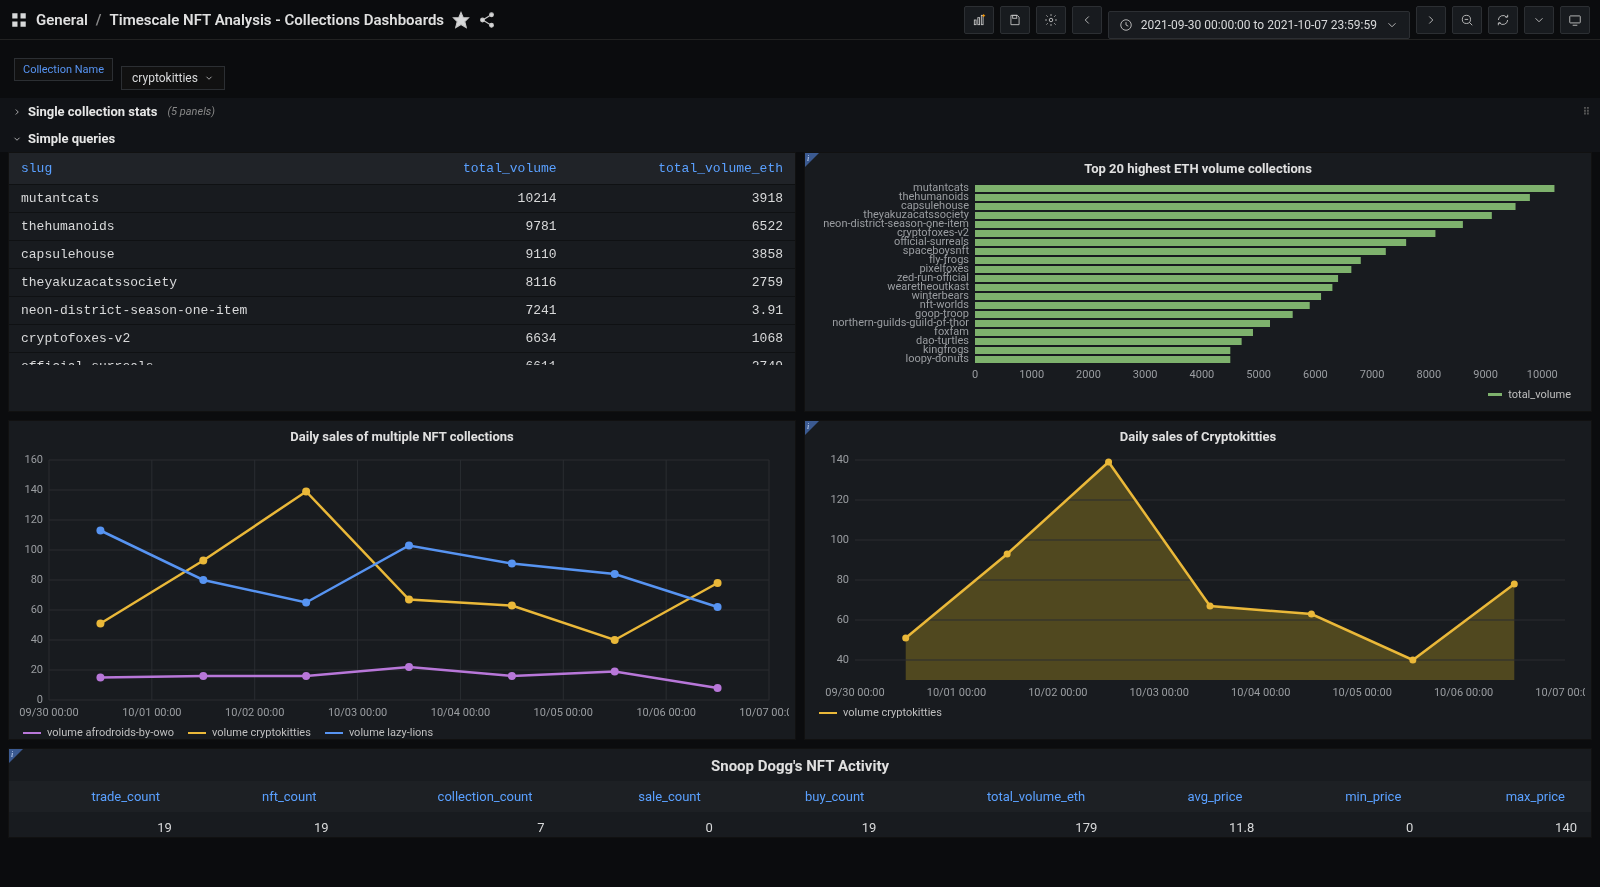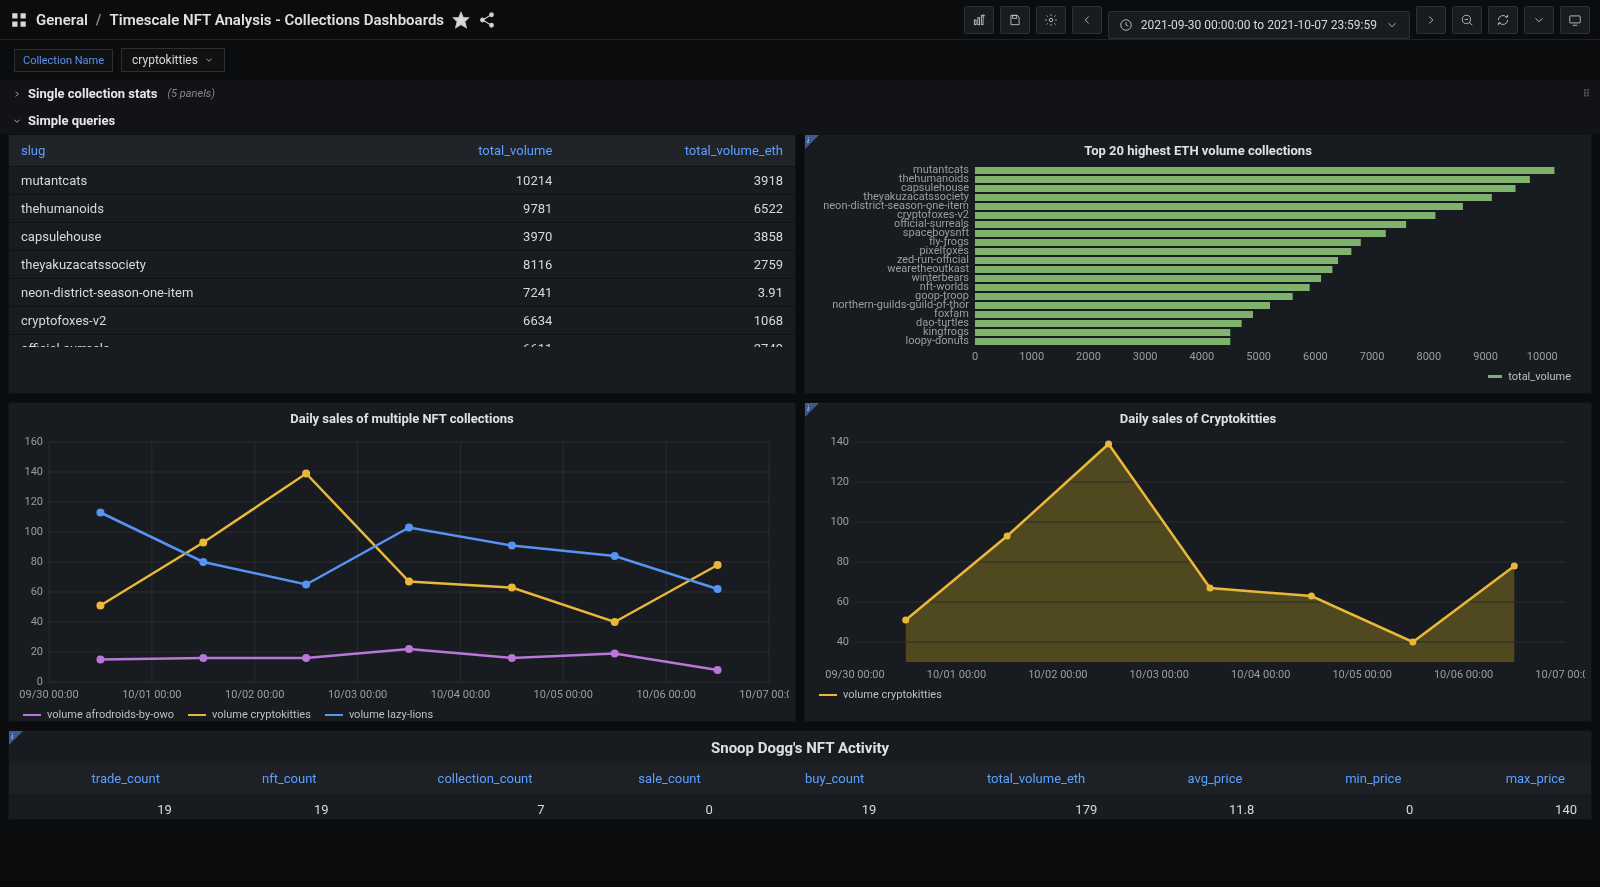--- a/index.html
+++ b/index.html
@@ -32,21 +32,21 @@
   }
   .time-picker svg { width:14px; height:14px; stroke:#c7c7c7; fill:none; stroke-width:1.5; }
   .add-panel-icon svg path.plus { stroke:#ff9900; fill:#ff9900; }
   
   .var-bar { display:flex; align-items:center; gap:8px; padding:8px 14px; }
   .var-label {
     color:#5794f2; font-size:11px; padding:4px 8px; border:1px solid #2c2f33; background:#111;
   }
   .var-select {
     display:flex; align-items:center; gap:6px; padding:4px 10px; border:1px solid #2c2f33;
-    background:#111; font-size:12px; cursor:pointer;
+    background:#111; font-size:12px; cursor:pointer;margin-top:18px;
   }
   .var-select svg { width:10px; height:10px; stroke:#c7c7c7; fill:none; stroke-width:2; }
   
   .row-header {
     display:flex; align-items:center; gap:6px; padding:6px 12px;
     font-size:13px; font-weight:700; color:#e6e6e6; cursor:pointer;
     position:relative; background:#111317;
   }
   .row-header .chev { width:10px; height:10px; stroke:#c7c7c7; fill:none; stroke-width:2;}
   .row-header .aside { color:#888; font-style:italic; font-size:11px; font-weight:400; margin-left:4px;}
@@ -59,21 +59,21 @@
     position:absolute; top:0; left:0;
     width:0; height:0;
     border-top:14px solid #3b5a91;
     border-right:14px solid transparent;
   }
   .info-corner::after {
     content:"i"; position:absolute; top:-13px; left:2px; font-size:8px;
     font-style:italic; font-family: Georgia, serif; color:#d0e0ff;
   }
   
-  .tbl { width:100%; border-collapse:collapse; font-size:13px; }
+  .tbl { width:100%; border-collapse:collapse; font-size:13px;font-family:Liberation Mono, monospace; }
   .tbl th {
     text-align:left; font-weight:400; color:#5aa0ff; padding:8px 12px;
     background:#202328; position:sticky; top:0;
   }
   .tbl th.r, .tbl td.r { text-align:right; }
   .tbl td { padding:6px 12px; border-top:1px solid #0f1113; color:#d8d9da; }
   .tbl-scroll { height:212px; overflow-y:auto; }
   .tbl-scroll::-webkit-scrollbar { width:8px; }
   .tbl-scroll::-webkit-scrollbar-track { background:#1a1d21; }
   .tbl-scroll::-webkit-scrollbar-thumb { background:#3a3f46; border-radius:4px; }
@@ -235,21 +235,21 @@
               <td class="r">10214</td>
               <td class="r">3918</td>
             </tr>
             <tr>
               <td>thehumanoids</td>
               <td class="r">9781</td>
               <td class="r">6522</td>
             </tr>
             <tr>
               <td>capsulehouse</td>
-              <td class="r">3970</td>
+              <td class="r">9110</td>
               <td class="r">3858</td>
             </tr>
             <tr>
               <td>theyakuzacatssociety</td>
               <td class="r">8116</td>
               <td class="r">2759</td>
             </tr>
             <tr>
               <td>neon-district-season-one-item</td>
               <td class="r">7241</td>

